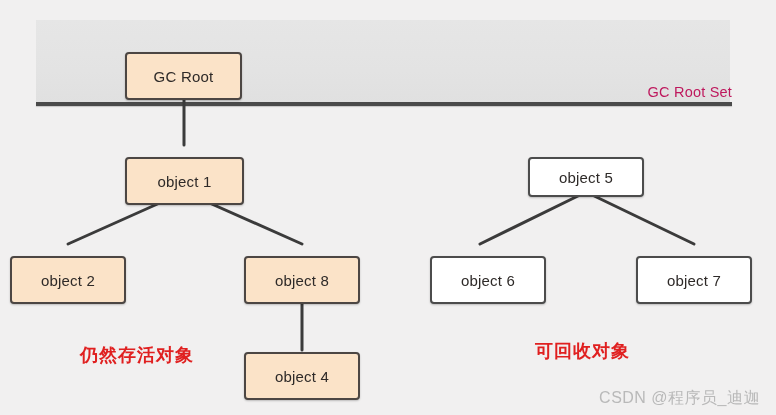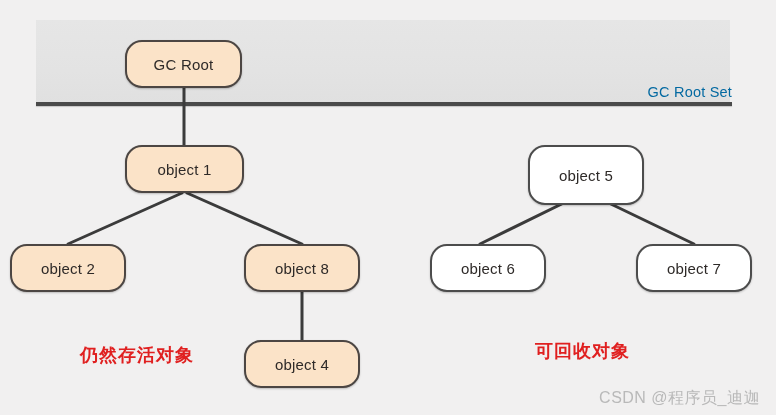--- a/index.html
+++ b/index.html
@@ -31,43 +31,44 @@
     width: 696px;
     height: 4px;
     background: #4a4a4a;
     box-shadow: 0 1px 1px rgba(0,0,0,0.18);
   }
   .root-band-label {
     position: absolute;
     right: 44px;
     top: 84px;
     font-size: 14.5px;
-    color: #0369a1;
+    color: #be185d;
     letter-spacing: 0.2px;
     white-space: nowrap;
   }
   
   #links {
     position: absolute;
     left: 0;
     top: 0;
     width: 776px;
     height: 415px;
   }
   
   .node {
     position: absolute;
     box-sizing: border-box;
-    border-radius: 17px;
+    border-radius: 4px;
     display: flex;
     align-items: center;
     justify-content: center;
     font-size: 15px;
     letter-spacing: 0.2px;
     z-index: 3;
+    margin-top: 12px;
   }
   .node.alive {
     background: #fbe3c8;
     border: 2px solid #4c4643;
     color: #2e2a28;
     box-shadow: 0 1px 2px rgba(0,0,0,0.22);
   }
   .node.garbage {
     background: #ffffff;
     border: 2px solid #4c4c4c;
@@ -136,21 +137,21 @@
   </div>
 
   <div class="node alive" style="left:244px; top:244px; width:116px; height:48px;">
     <span>object 8</span>
   </div>
 
   <div class="node alive" style="left:244px; top:340px; width:116px; height:48px;">
     <span>object 4</span>
   </div>
 
-  <div class="node garbage" style="left:528px; top:145px; width:116px; height:60px;">
+  <div class="node garbage" style="left:528px; top:145px; width:116px; height:40px;">
     <span>object 5</span>
   </div>
 
   <div class="node garbage" style="left:430px; top:244px; width:116px; height:48px;">
     <span>object 6</span>
   </div>
 
   <div class="node garbage" style="left:636px; top:244px; width:116px; height:48px;">
     <span>object 7</span>
   </div>

